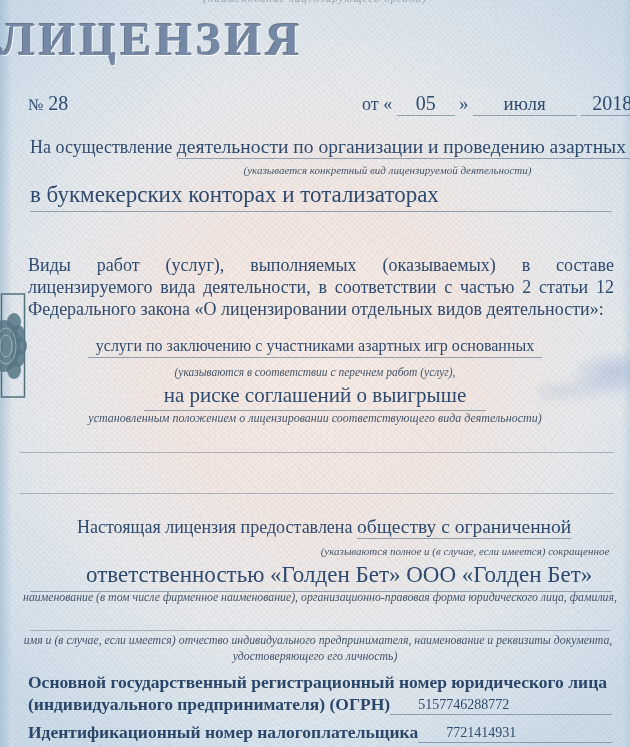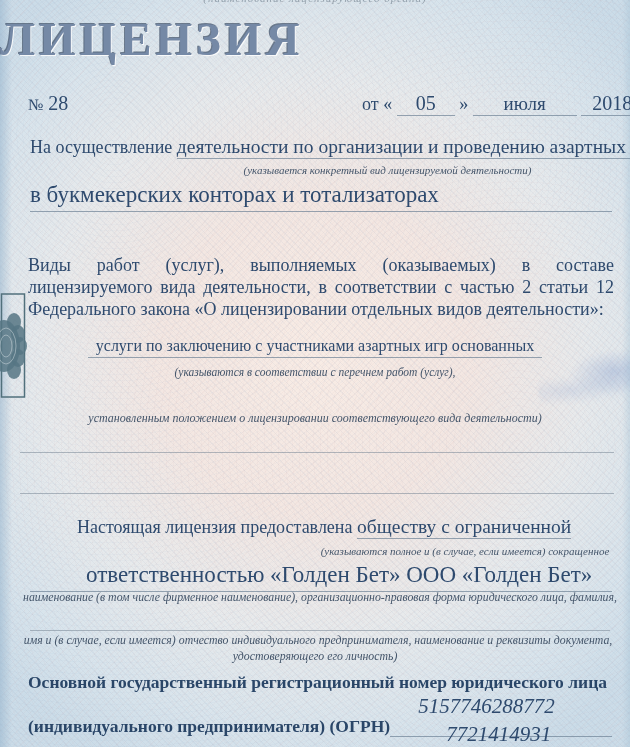--- a/index.html
+++ b/index.html
@@ -70,22 +70,22 @@
   .line-grantee2{top:562px;left:30px;right:18px;font-size:23px;
     border-bottom:1px solid rgba(110,130,150,0.7);padding:0 0 3px 56px;}
   .cap-grantee2{top:590px;left:22px;right:12px;text-align:center;font-size:11.8px;}
   .rule3{top:630px;left:30px;right:20px;}
   .cap-grantee3{top:633px;left:20px;right:14px;text-align:center;font-size:11.8px;}
   .cap-grantee4{top:649px;left:0;right:0;text-align:center;font-size:11.8px;}
 
   .ogrn-l1{top:672px;left:28px;right:18px;font-size:17.5px;font-weight:bold;color:#2a4668;}
   .ogrn-l2{top:694px;left:28px;right:18px;display:flex;align-items:flex-end;}
   .ogrn-l2 .lbl{font-size:17.5px;font-weight:bold;color:#2a4668;white-space:nowrap;}
-  .val-line{flex:1;font-size:21px;border-bottom:1px solid rgba(110,130,150,0.7);
-    padding:0 0 17px 28px;white-space:nowrap;font-style:italic;}
+  .val-line{flex:1;font-size:14px;border-bottom:1px solid rgba(110,130,150,0.7);
+    padding:0 0 1px 28px;white-space:nowrap;}
   .inn-row{top:722px;left:28px;right:18px;display:flex;align-items:flex-end;}
   .inn-row .lbl{font-size:17.5px;font-weight:bold;color:#2a4668;white-space:nowrap;}
 </style>
 </head>
 <body>
 
 <div class="page">
 
   <div class="edge-left"></div>
   <div class="edge-right"></div>
@@ -131,20 +131,23 @@
   </div>
   <div class="abs caption cap-activity">(указывается конкретный вид лицензируемой деятельности)</div>
   <div class="abs line-activity2">в букмекерских конторах и тотализаторах</div>
 
   <div class="abs para-works">Виды работ (услуг), выполняемых (оказываемых) в составе лицензируемого вида деятельности, в соответствии с частью 2 статьи 12 Федерального закона «О лицензировании отдельных видов деятельности»:</div>
 
   <div class="abs center-row works-v1">
     <span>услуги по заключению с участниками азартных игр основанных</span>
   </div>
   <div class="abs center-row caption cap-works1">(указываются в соответствии с перечнем работ (услуг),</div>
+  <div class="abs center-row works-v2">
+    <span>на риске соглашений о выигрыше</span>
+  </div>
   <div class="abs center-row caption cap-works2">установленным положением о лицензировании соответствующего вида деятельности)</div>
 
   <div class="abs rule rule1"></div>
   <div class="abs rule rule2"></div>
 
   <div class="abs line-grantee">
     <span>Настоящая лицензия предоставлена</span>
     <span class="fill-value">обществу с ограниченной</span>
   </div>
   <div class="abs caption cap-grantee1">(указываются полное и (в случае, если имеется) сокращенное</div>

